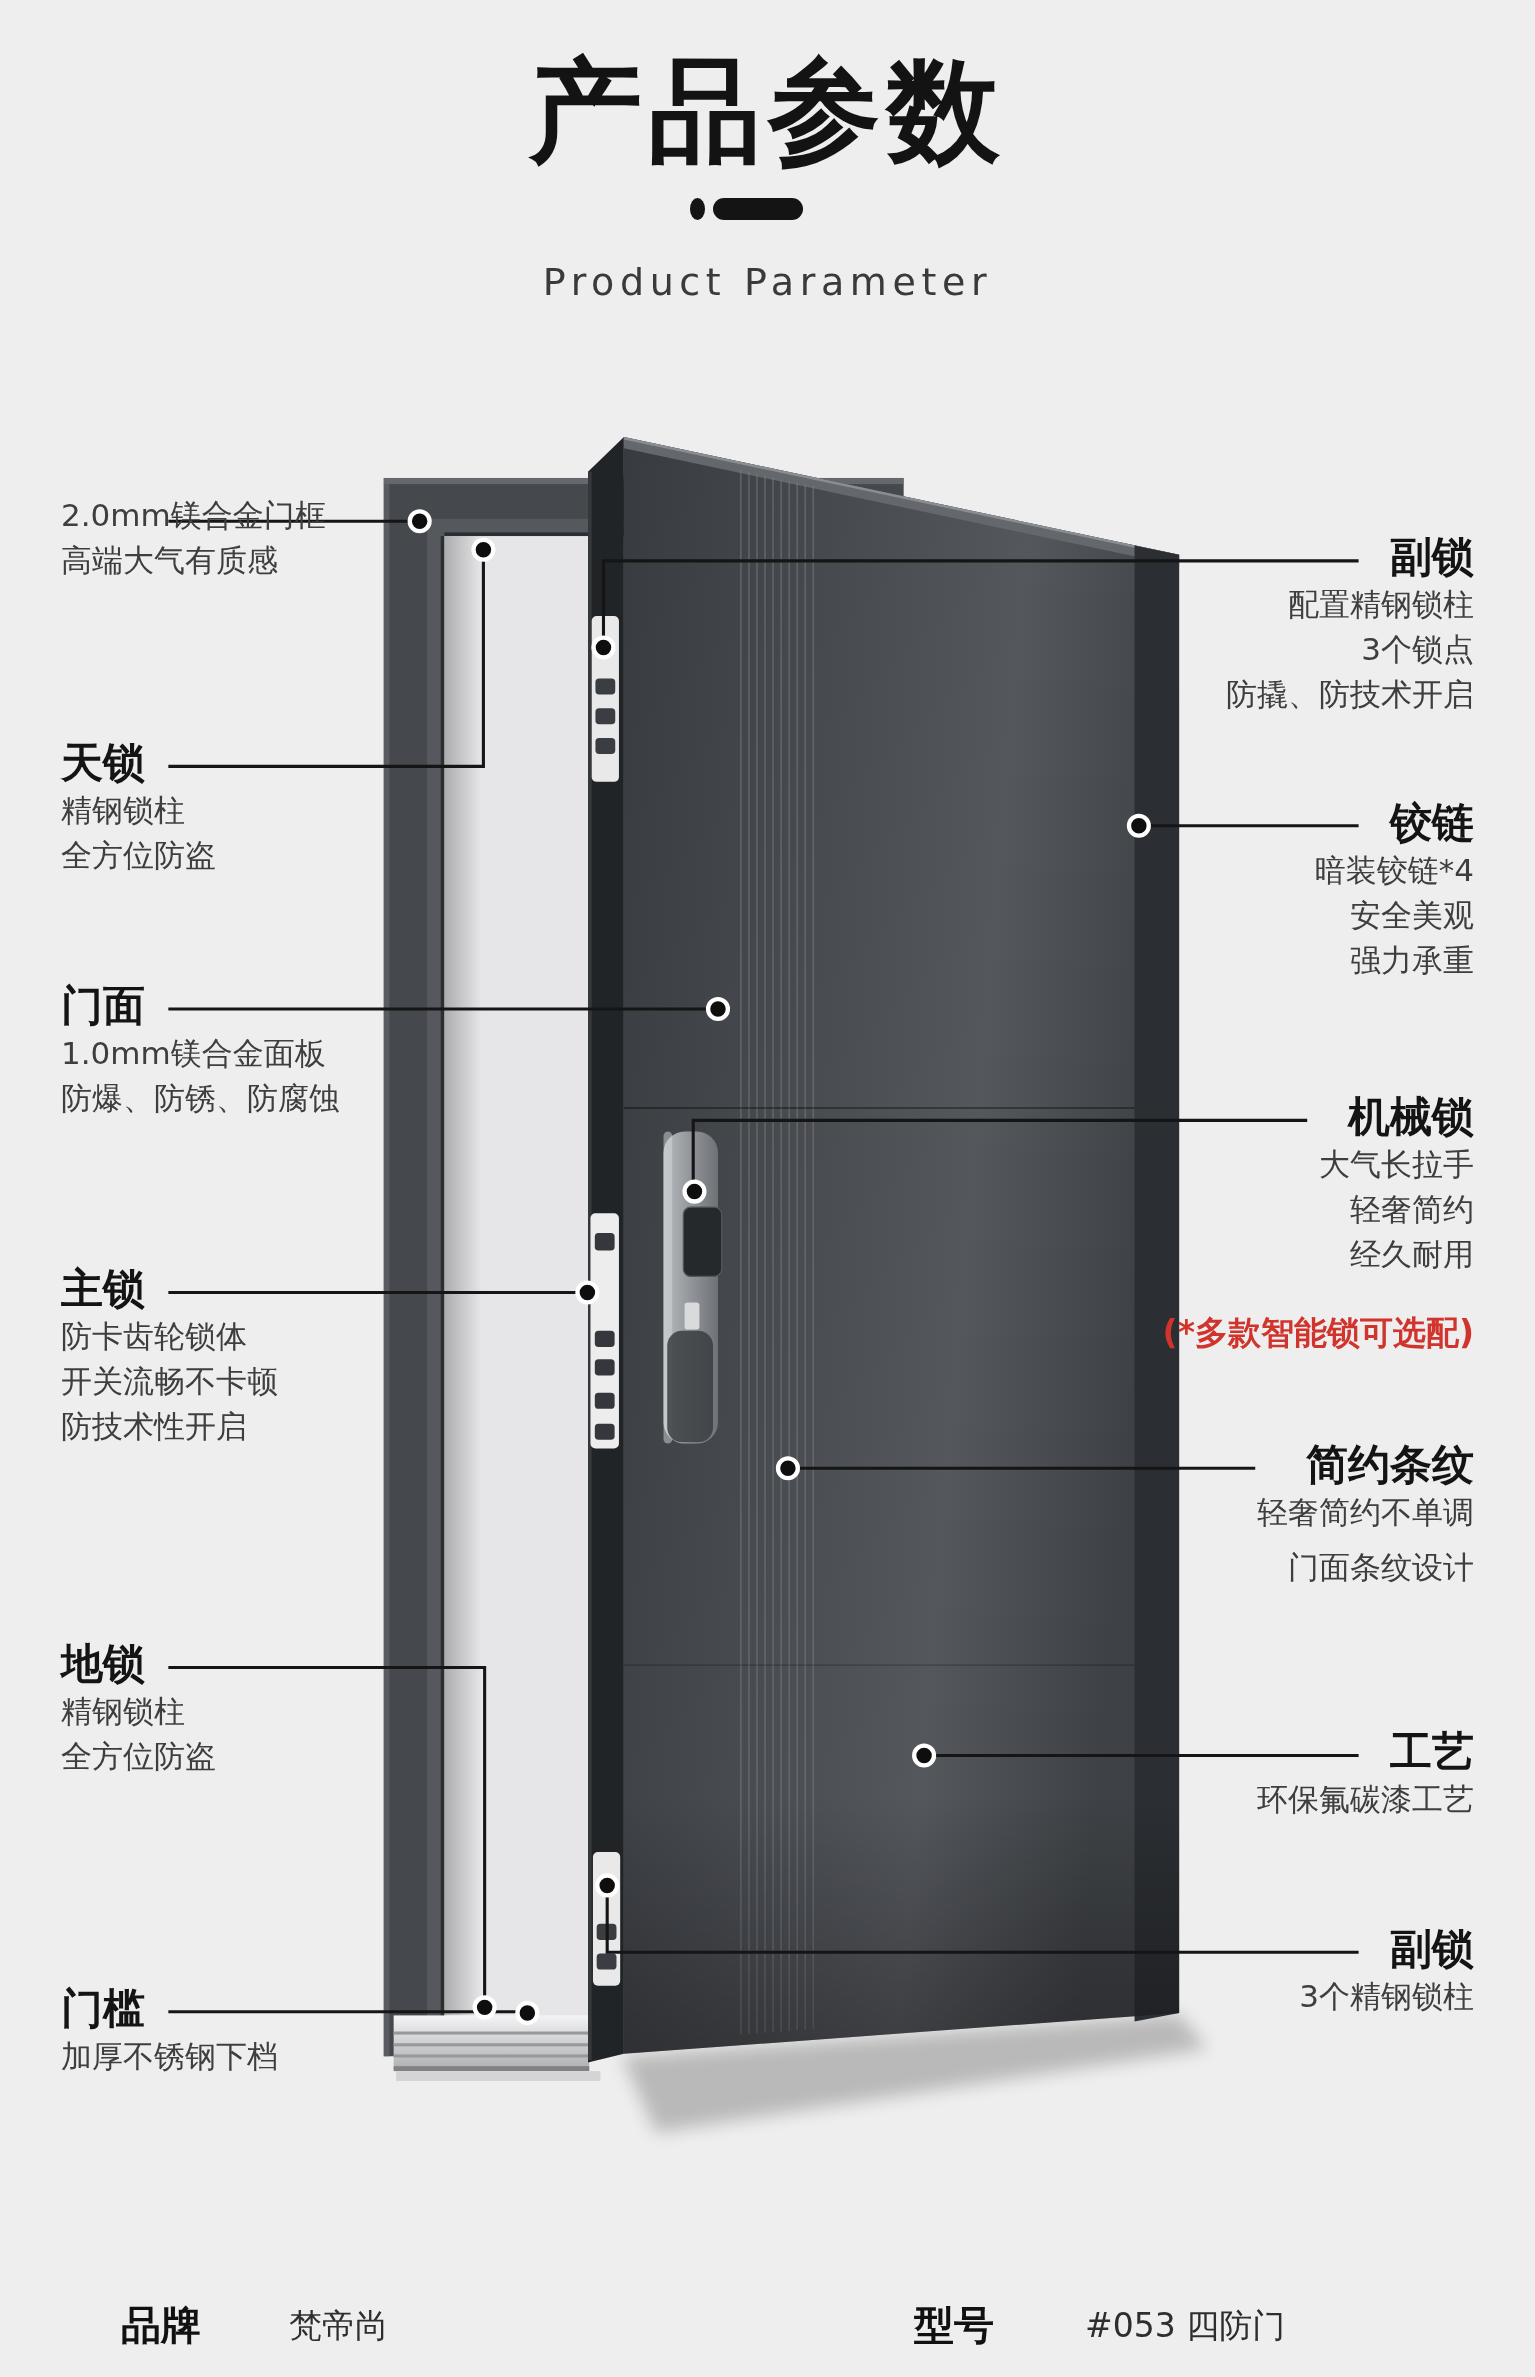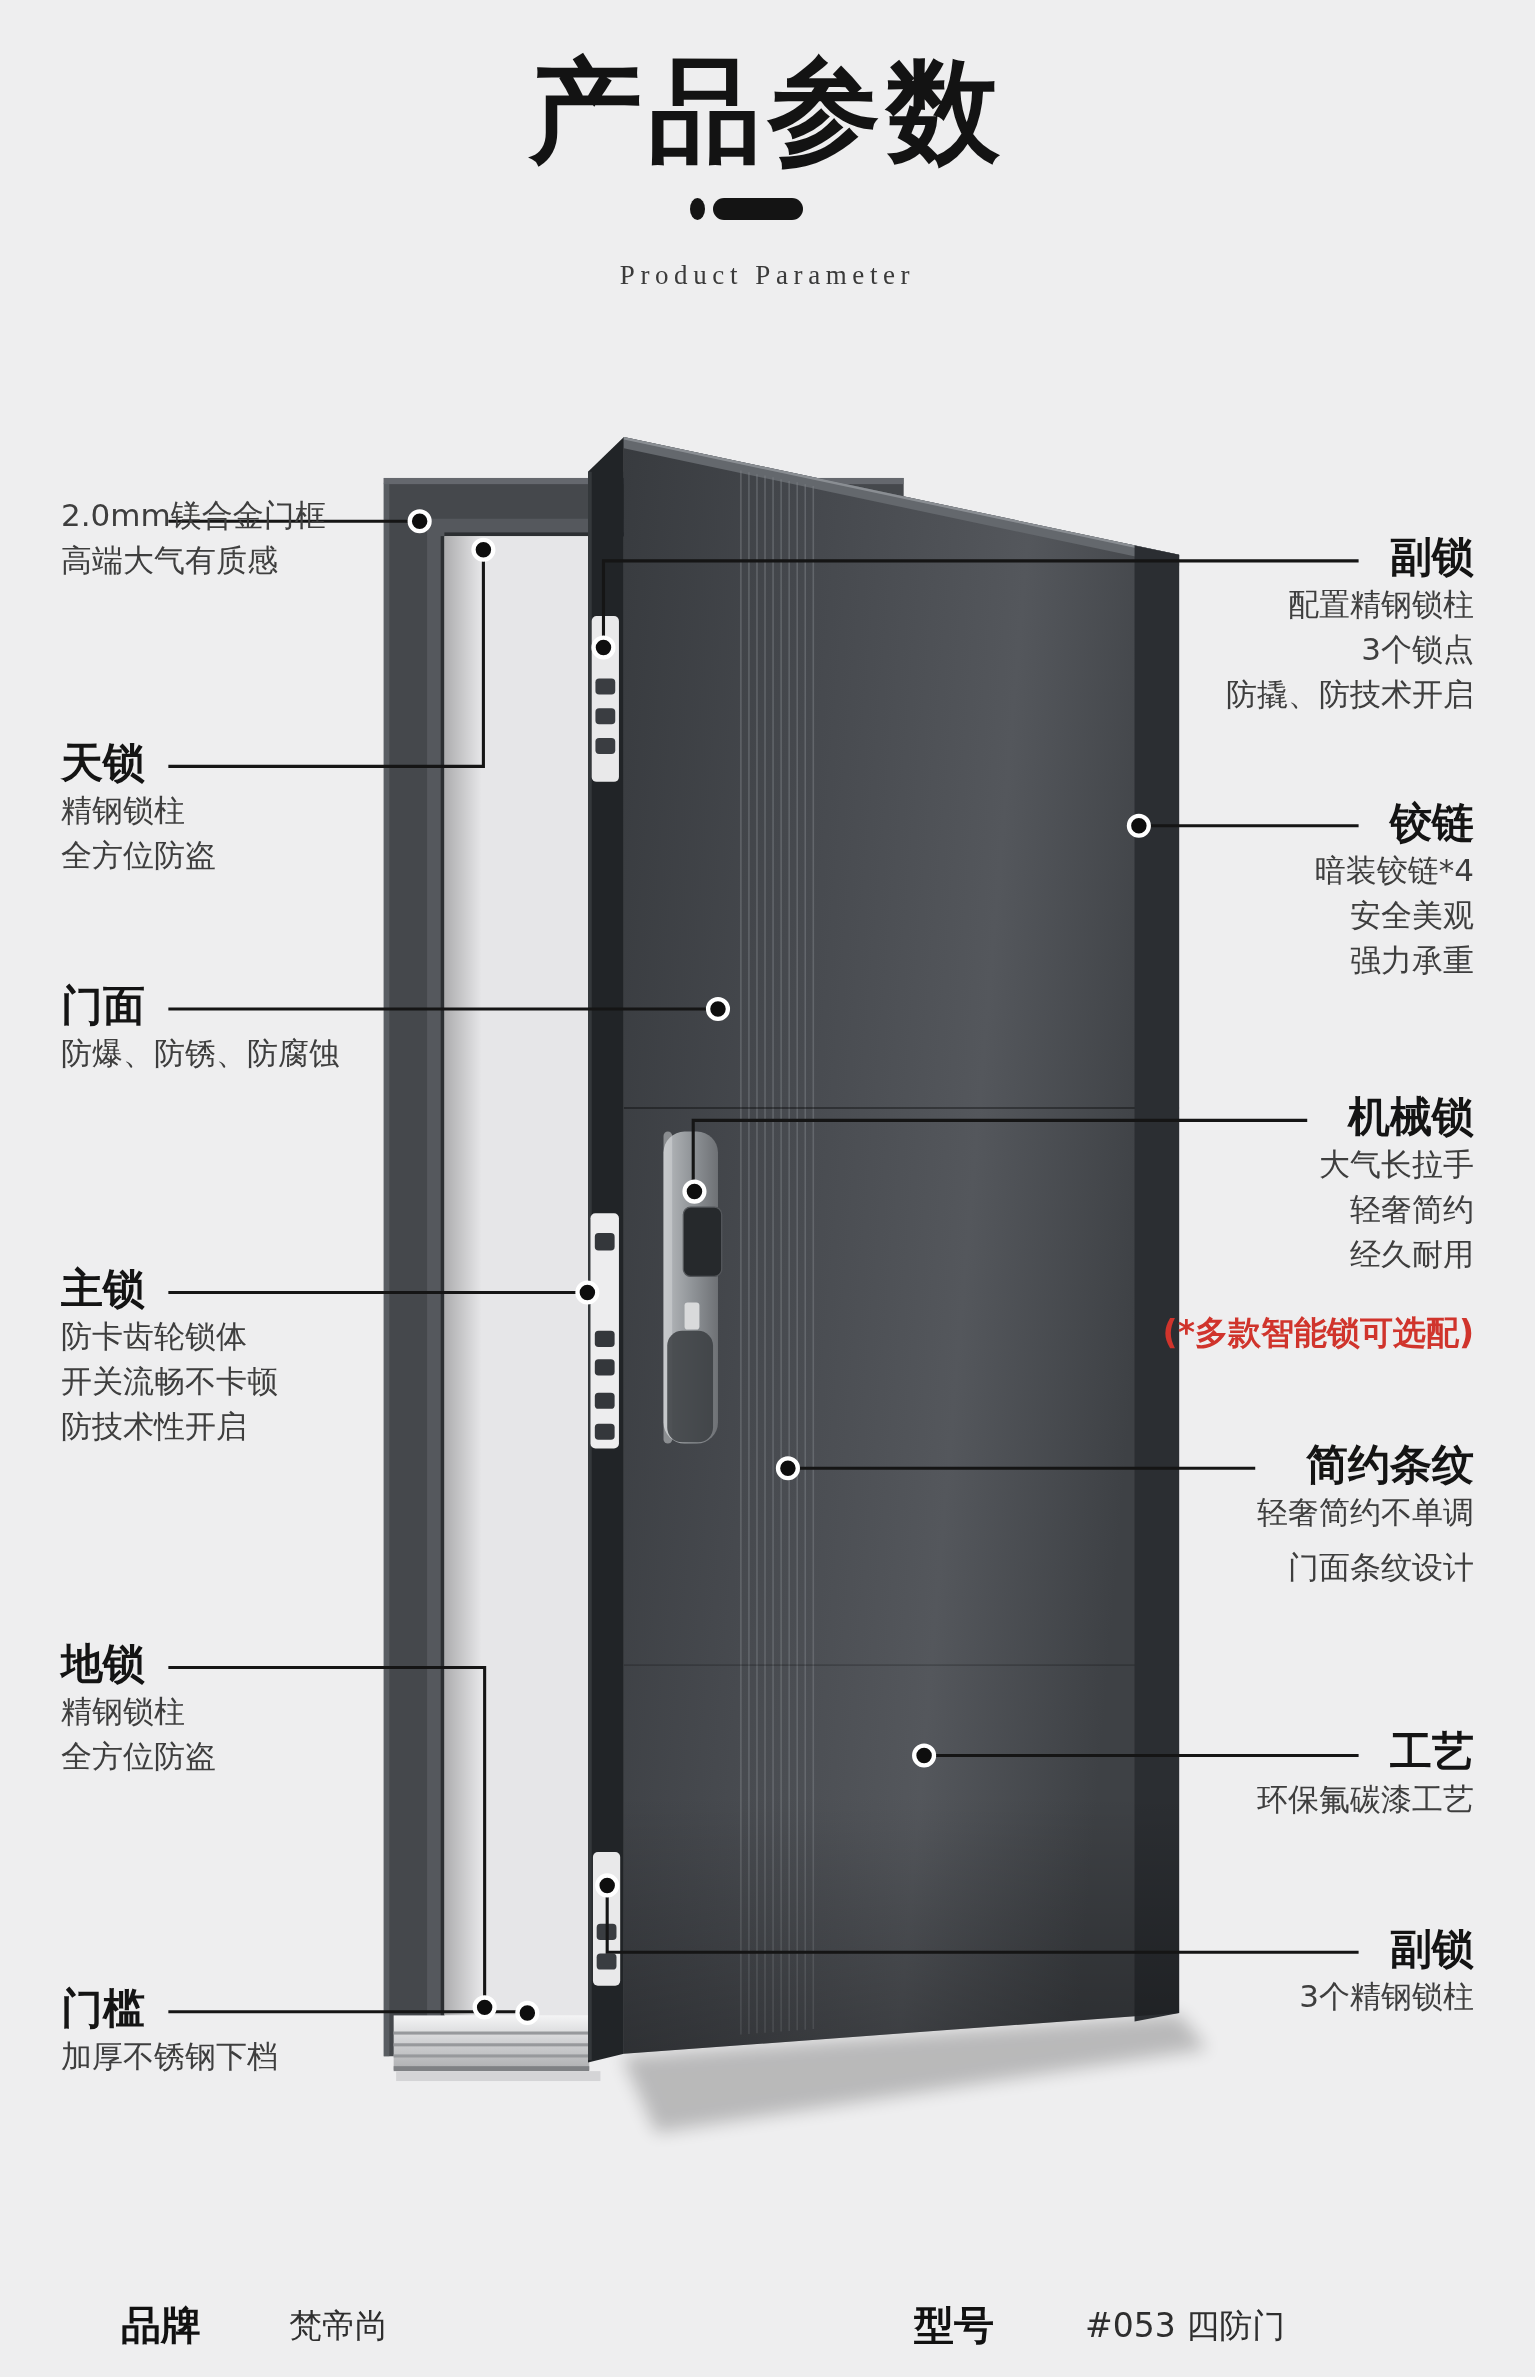--- a/index.html
+++ b/index.html
@@ -19,21 +19,21 @@
   .title-mark .dot{
     position:absolute;left:690px;top:1.2px;width:15px;height:22px;
     background:#141414;border-radius:50%;
   }
   .title-mark .bar{
     position:absolute;left:713px;top:1.2px;width:90px;height:22px;
     background:#141414;border-radius:12.4px;
   }
   .page-subtitle{
     left:0;right:0;top:260px;text-align:center;
-    font-size:27px;font-weight:400;letter-spacing:5.6px;color:#3a3a3a;font-family:Liberation Serif, serif;
+    font-size:38px;font-weight:400;letter-spacing:5.6px;color:#3a3a3a;
   }
   
   .feat{width:384px;}
   .feat h3{
     margin:0;font-size:42px;line-height:50px;font-weight:700;color:#141414;
   }
   .feat p{
     margin:0;font-size:31px;line-height:45px;font-weight:400;color:#3e3e3e;
   }
   .feat p:first-of-type{}
@@ -205,20 +205,21 @@
   <p>2.0mm镁合金门框</p>
   <p>高端大气有质感</p>
 </div>
 <div class="abs feat left" style="top:738px">
   <h3>天锁</h3>
   <p>精钢锁柱</p>
   <p>全方位防盗</p>
 </div>
 <div class="abs feat left" style="top:981px">
   <h3>门面</h3>
+  <p>1.0mm镁合金面板</p>
   <p>防爆、防锈、防腐蚀</p>
 </div>
 <div class="abs feat left" style="top:1264px">
   <h3>主锁</h3>
   <p>防卡齿轮锁体</p>
   <p>开关流畅不卡顿</p>
   <p>防技术性开启</p>
 </div>
 <div class="abs feat left" style="top:1639px">
   <h3>地锁</h3>

